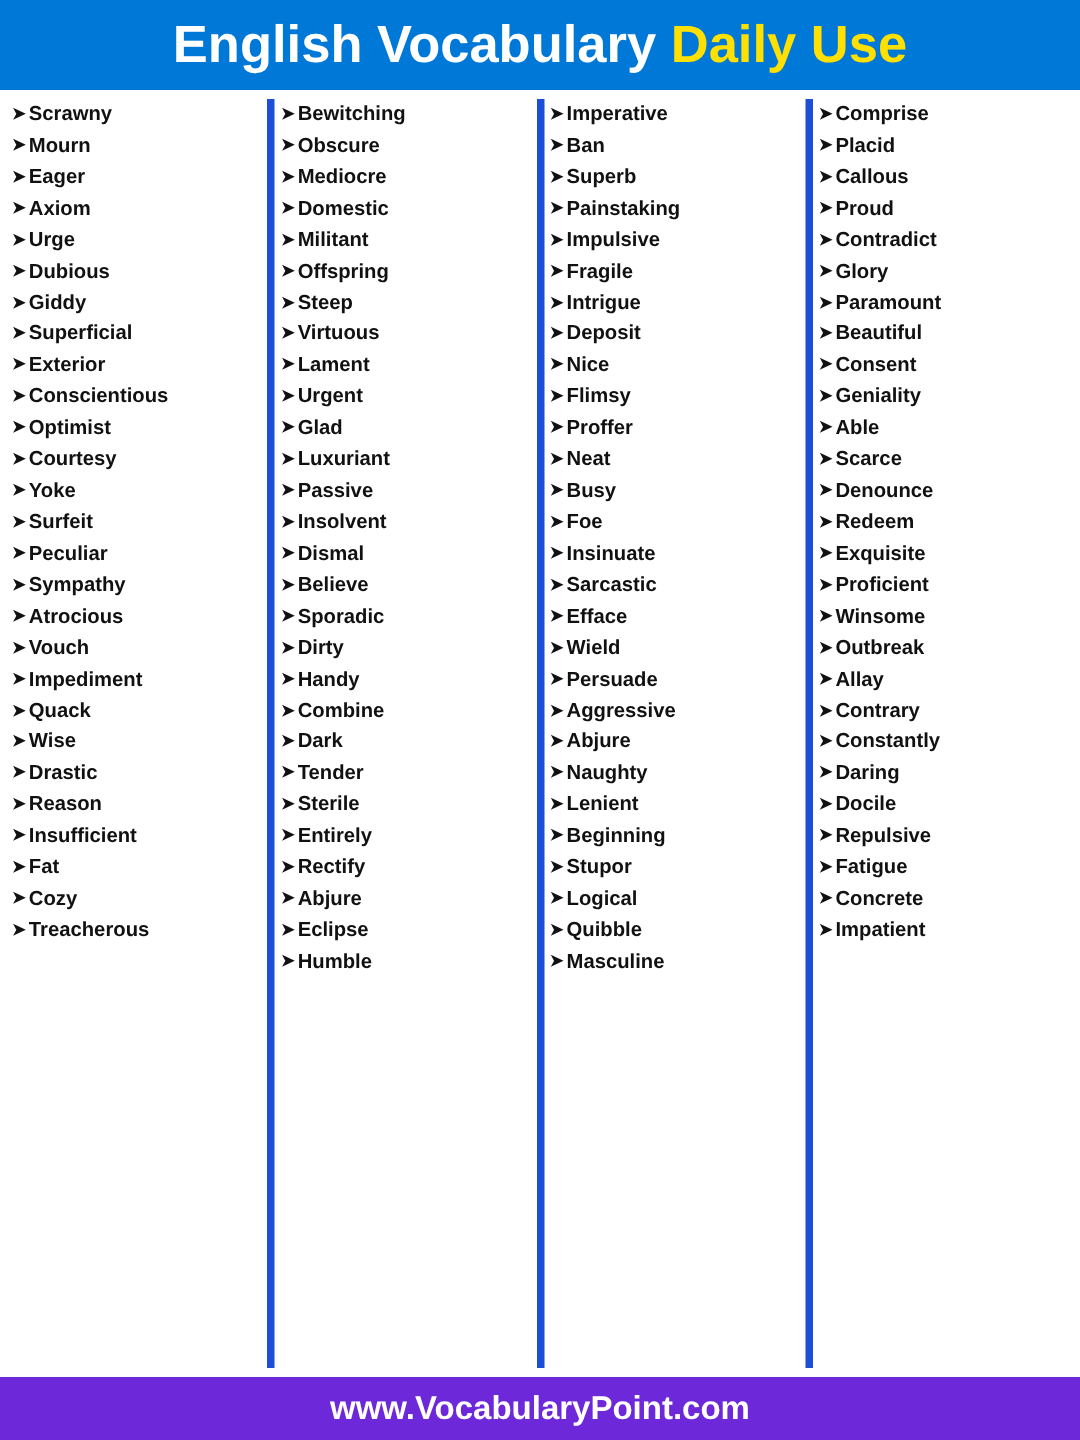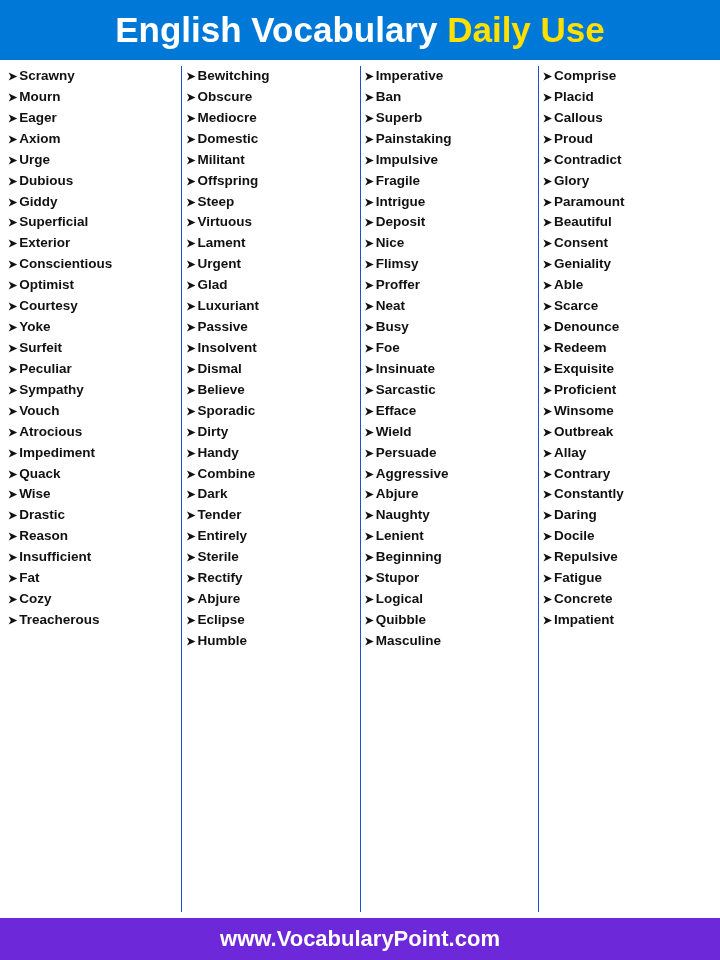--- a/index.html
+++ b/index.html
@@ -30,21 +30,21 @@
       display: flex;
       flex-direction: row;
       padding: 6px 4px;
       gap: 0;
     }
     .col {
       flex: 1;
       display: flex;
       flex-direction: column;
       padding: 0 4px;
-      border-right: 1px solid #1d4ed8;
+      border-right: 5px solid #1d4ed8;
     }
     .col:last-child {
       border-right: none;
     }
     .word-item {
       font-size: 13.5px;
       font-weight: bold;
       color: #111;
       line-height: 1.55;
       display: flex;
@@ -90,22 +90,22 @@
       <div class="word-item">Giddy</div>
       <div class="word-item">Superficial</div>
       <div class="word-item">Exterior</div>
       <div class="word-item">Conscientious</div>
       <div class="word-item">Optimist</div>
       <div class="word-item">Courtesy</div>
       <div class="word-item">Yoke</div>
       <div class="word-item">Surfeit</div>
       <div class="word-item">Peculiar</div>
       <div class="word-item">Sympathy</div>
+      <div class="word-item">Atrocious</div>
       <div class="word-item">Vouch</div>
-      <div class="word-item">Atrocious</div>
       <div class="word-item">Impediment</div>
       <div class="word-item">Quack</div>
       <div class="word-item">Wise</div>
       <div class="word-item">Drastic</div>
       <div class="word-item">Reason</div>
       <div class="word-item">Insufficient</div>
       <div class="word-item">Fat</div>
       <div class="word-item">Cozy</div>
       <div class="word-item">Treacherous</div>
     </div>
@@ -125,22 +125,22 @@
       <div class="word-item">Passive</div>
       <div class="word-item">Insolvent</div>
       <div class="word-item">Dismal</div>
       <div class="word-item">Believe</div>
       <div class="word-item">Sporadic</div>
       <div class="word-item">Dirty</div>
       <div class="word-item">Handy</div>
       <div class="word-item">Combine</div>
       <div class="word-item">Dark</div>
       <div class="word-item">Tender</div>
+      <div class="word-item">Sterile</div>
       <div class="word-item">Entirely</div>
-      <div class="word-item">Sterile</div>
       <div class="word-item">Rectify</div>
       <div class="word-item">Abjure</div>
       <div class="word-item">Eclipse</div>
       <div class="word-item">Humble</div>
     </div>
     <div class="col">
       <div class="word-item">Imperative</div>
       <div class="word-item">Ban</div>
       <div class="word-item">Superb</div>
       <div class="word-item">Painstaking</div>

